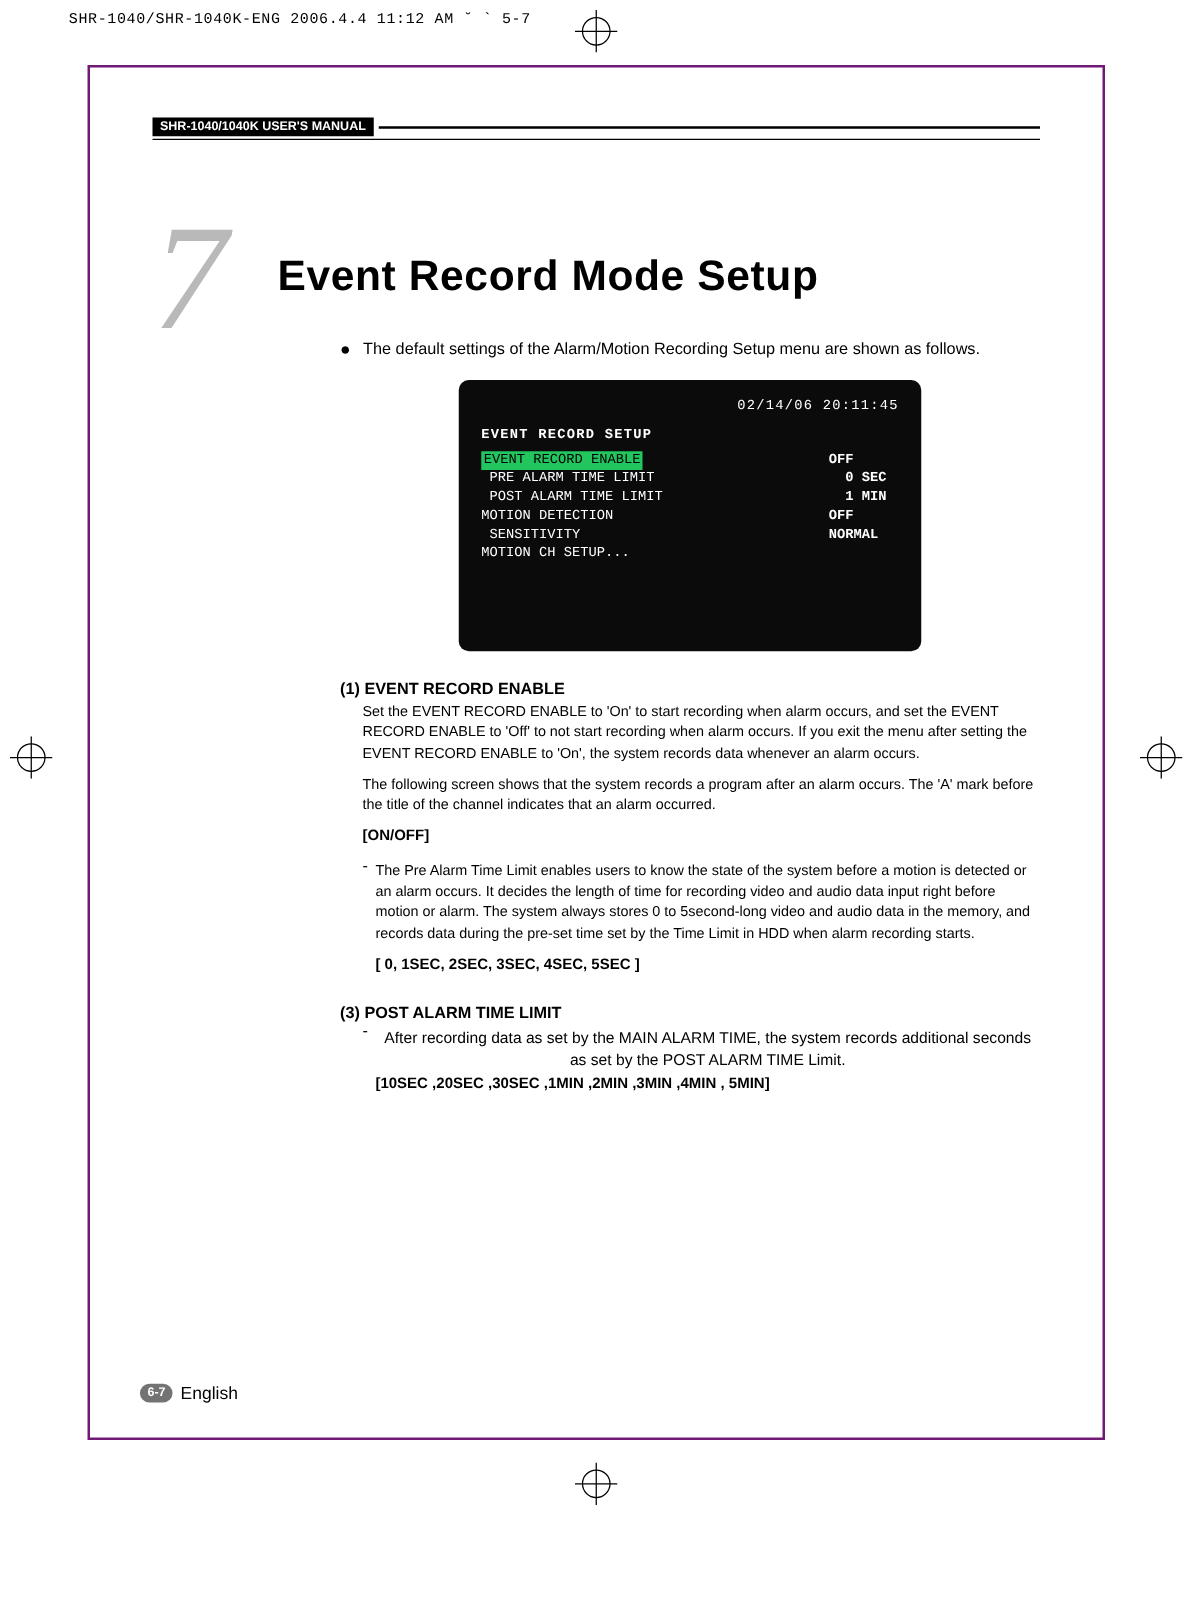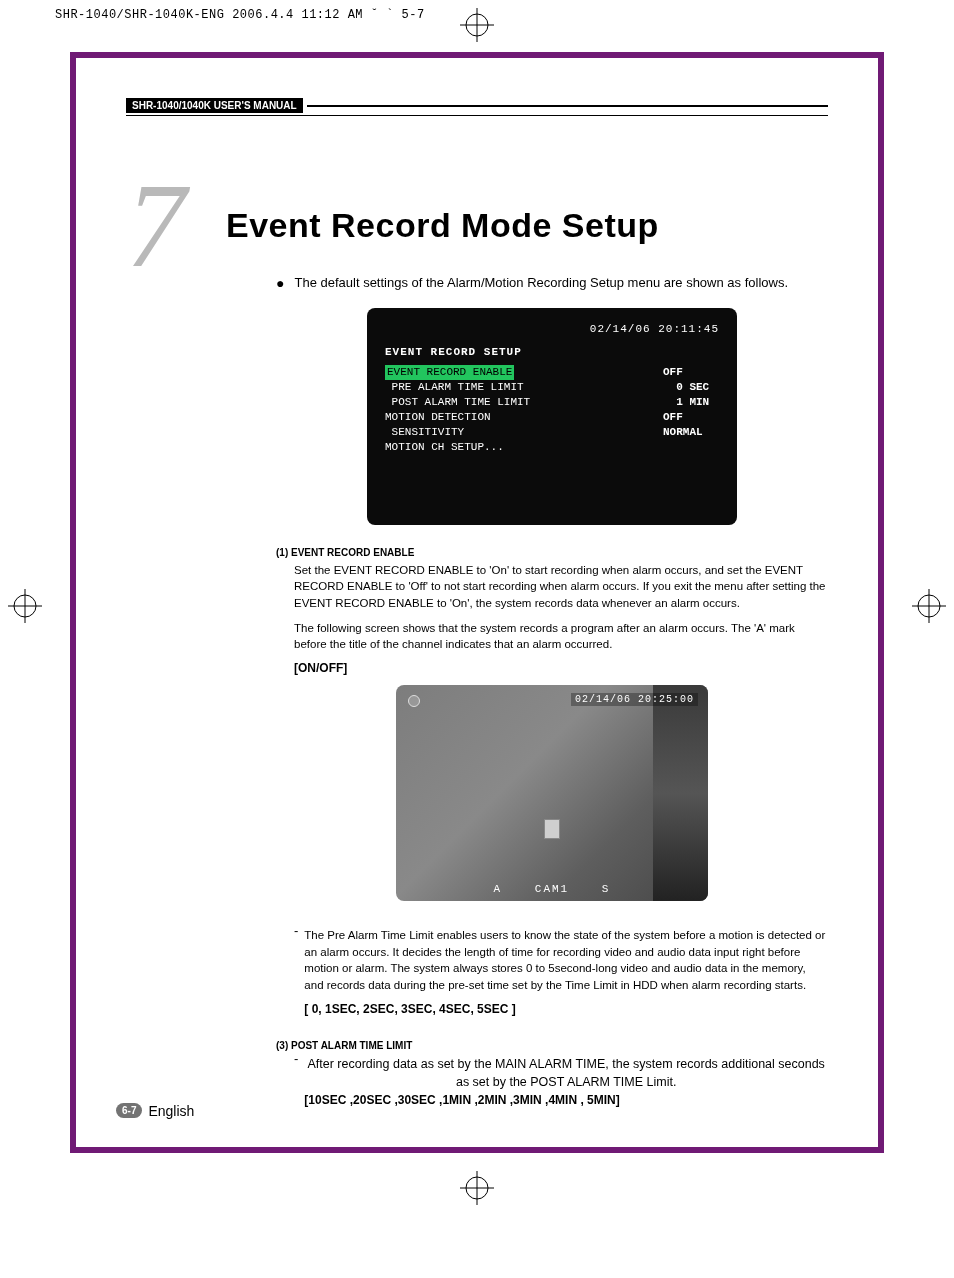--- a/index.html
+++ b/index.html
@@ -35,21 +35,21 @@
     top: 50%;
     transform: translateY(-50%);
   }
   .crop-mark-right {
     position: absolute;
     right: 8px;
     top: 50%;
     transform: translateY(-50%);
   }
   .page-frame {
-    border: 6px solid #701a75;
+    border: 2px solid #701a75;
     margin: 30px 70px 60px 70px;
     padding: 40px 50px 30px 50px;
     min-height: 1100px;
     position: relative;
     box-sizing: border-box;
   }
   .top-rules {
     margin-bottom: 30px;
   }
   .top-rules .bar {
@@ -136,21 +136,21 @@
   }
   .screenshot-row .lbl { white-space: pre; }
   .screenshot-row .val { white-space: pre; min-width: 56px; font-weight: bold; }
   .highlight-row .lbl {
     background: #22c55e;
     color: #000;
     padding: 0 2px;
   }
   .section-head {
     font-weight: bold;
-    font-size: 10px;
+    font-size: 13px;
     margin-top: 6px;
   }
   .section-body {
     font-size: 11.5px;
     line-height: 1.45;
     margin: 4px 0 8px 18px;
   }
   .section-body2 {
     font-size: 12.5px;
     line-height: 1.45;
@@ -316,31 +316,20 @@
         <span class="lbl">MOTION CH SETUP...</span>
           <span class="val"></span>
       </div>
     </div>
 
     <div class="section-head">(1) EVENT RECORD ENABLE</div>
     <div class="section-body">Set the EVENT RECORD ENABLE to 'On' to start recording when alarm occurs, and set the EVENT RECORD ENABLE to 'Off' to not start recording when alarm occurs. If you exit the menu after setting the EVENT RECORD ENABLE to 'On', the system records data whenever an alarm occurs.</div>
     <div class="section-body">The following screen shows that the system records a program after an alarm occurs. The 'A' mark before the title of the channel indicates that an alarm occurred.</div>
     <div class="opt-bold">[ON/OFF]</div>
 
-    <div class="cam-box">
-      <div class="corridor"></div>
-      <div class="dot"></div>
-      <div class="ts">02/14/06  20:25:00</div>
-      <div class="obj"></div>
-      <div class="bottom">
-        <span>A</span>
-        <span>CAM1</span>
-        <span>S</span>
-      </div>
-    </div>
 
     <div class="dash-item">
       <span class="dash">-</span>
       <div>
         <div class="section-body" style="margin-left:0">The Pre Alarm Time Limit enables users to know the state of the system before a motion is detected or an alarm occurs. It decides the length of time for recording video and audio data input right before motion or alarm. The system always stores 0 to 5second-long video and audio data in the memory, and records data during the pre-set time set by the Time Limit in HDD when alarm recording starts.</div>
         <div class="opt-bold" style="margin-left:0">[ 0, 1SEC, 2SEC, 3SEC, 4SEC, 5SEC ]</div>
       </div>
     </div>
 
     <div class="section-head" style="margin-top:14px">(3) POST ALARM TIME LIMIT</div>

